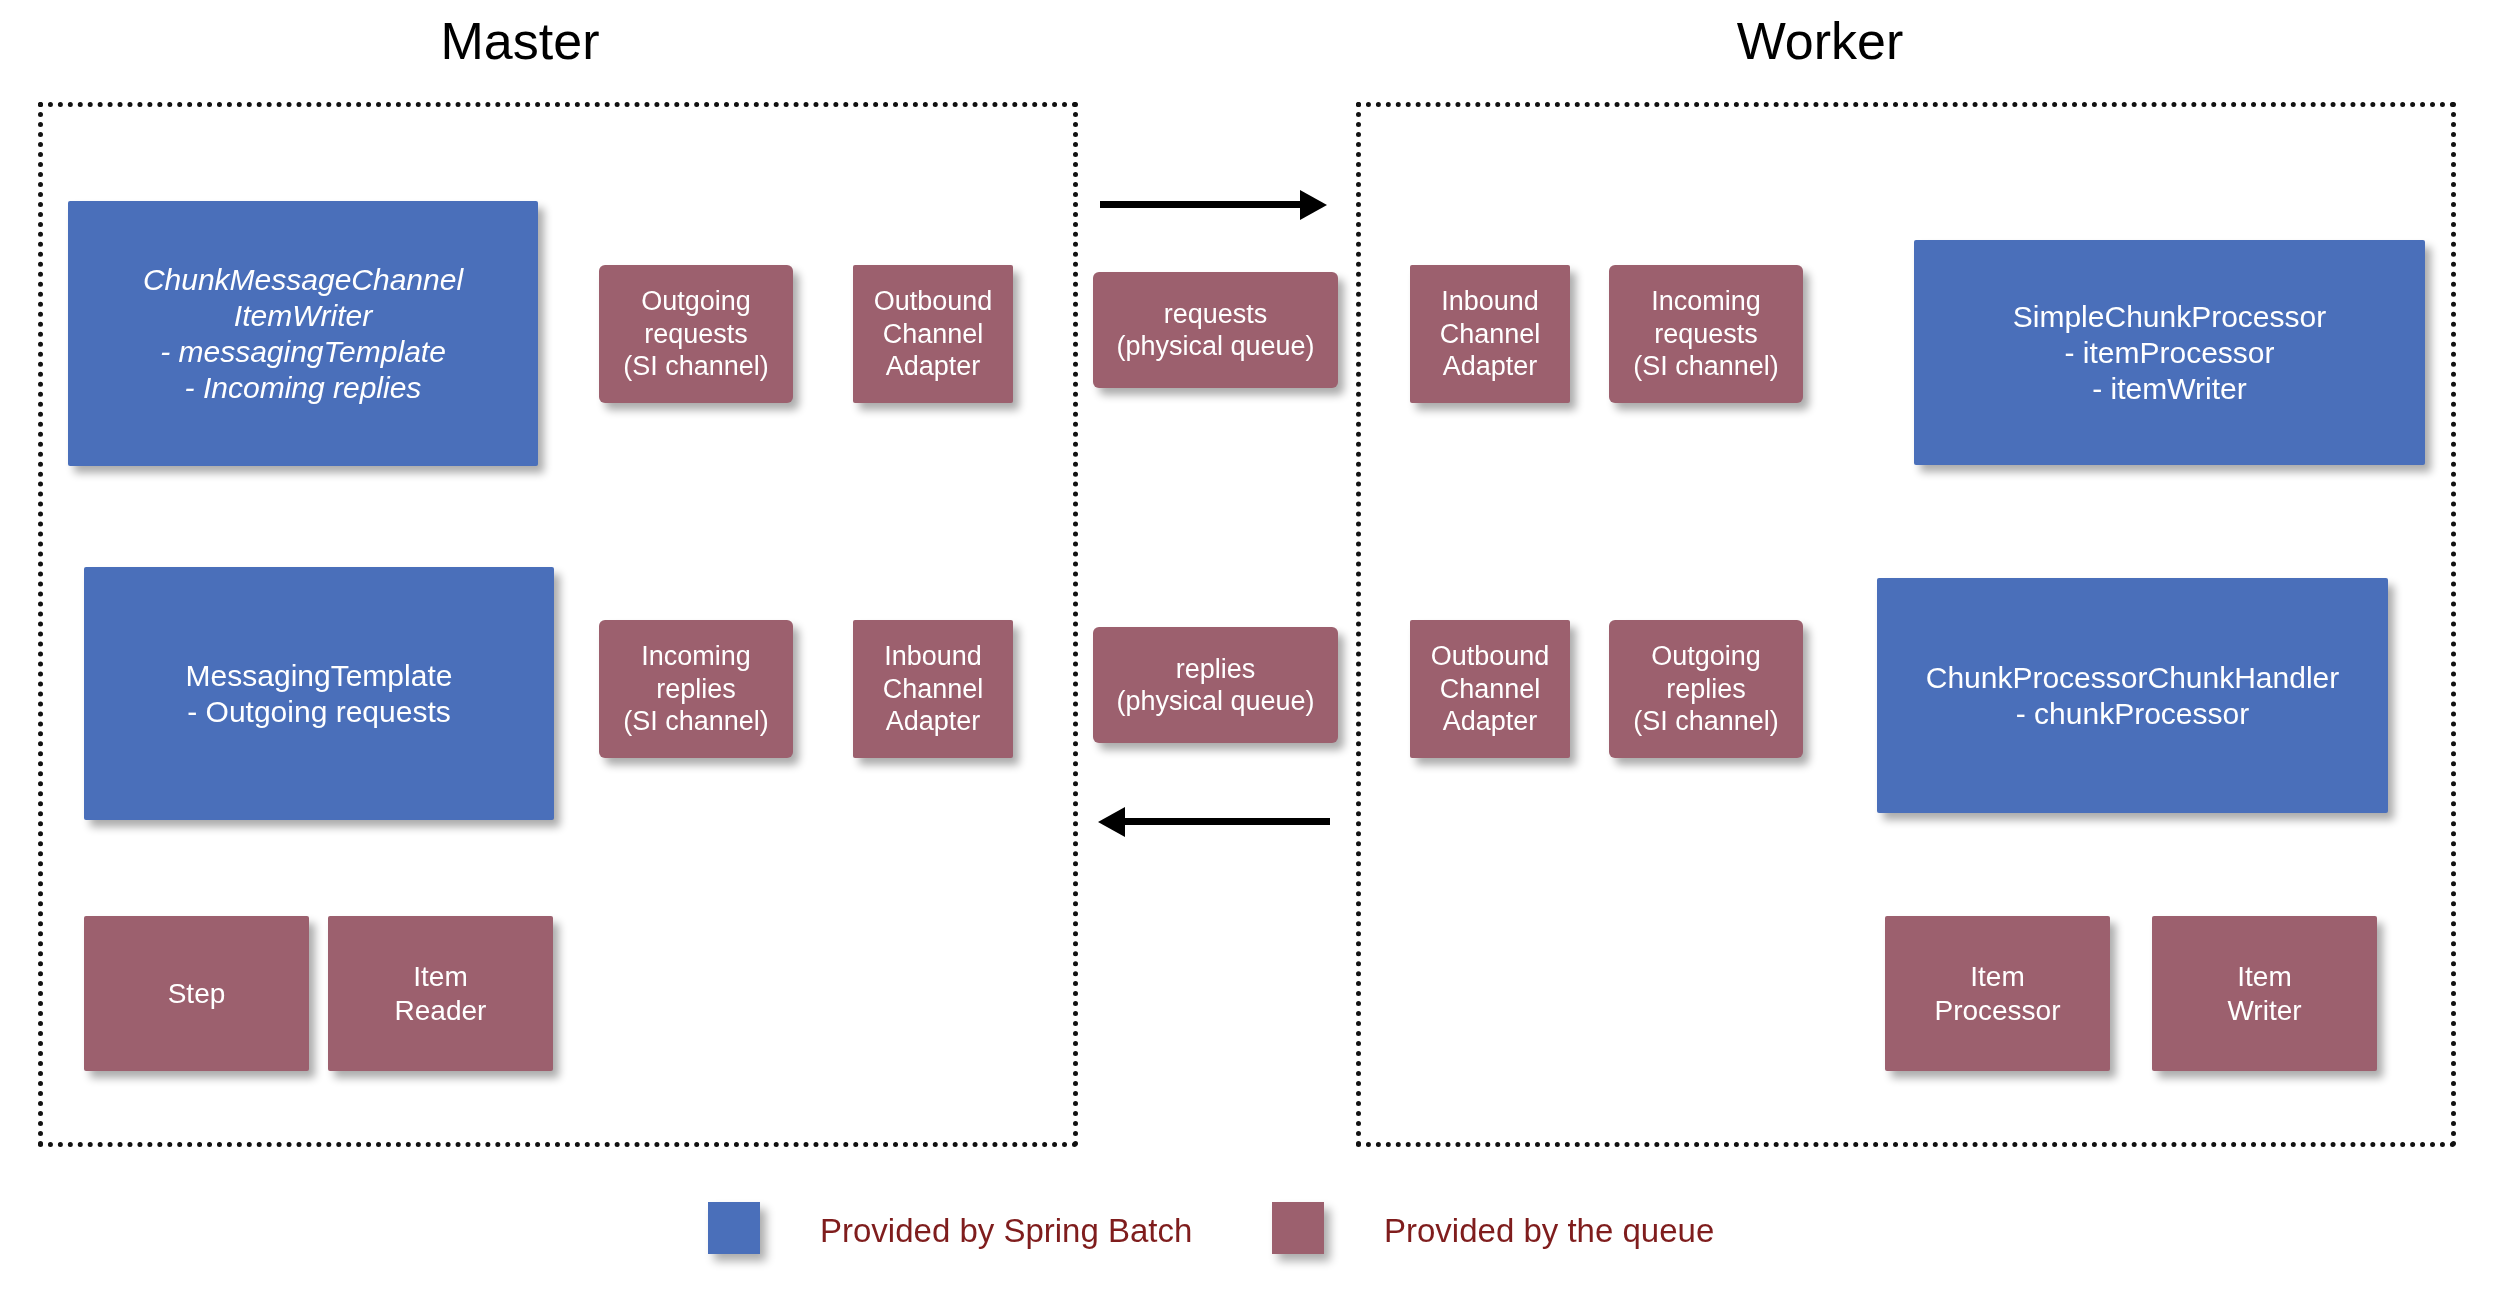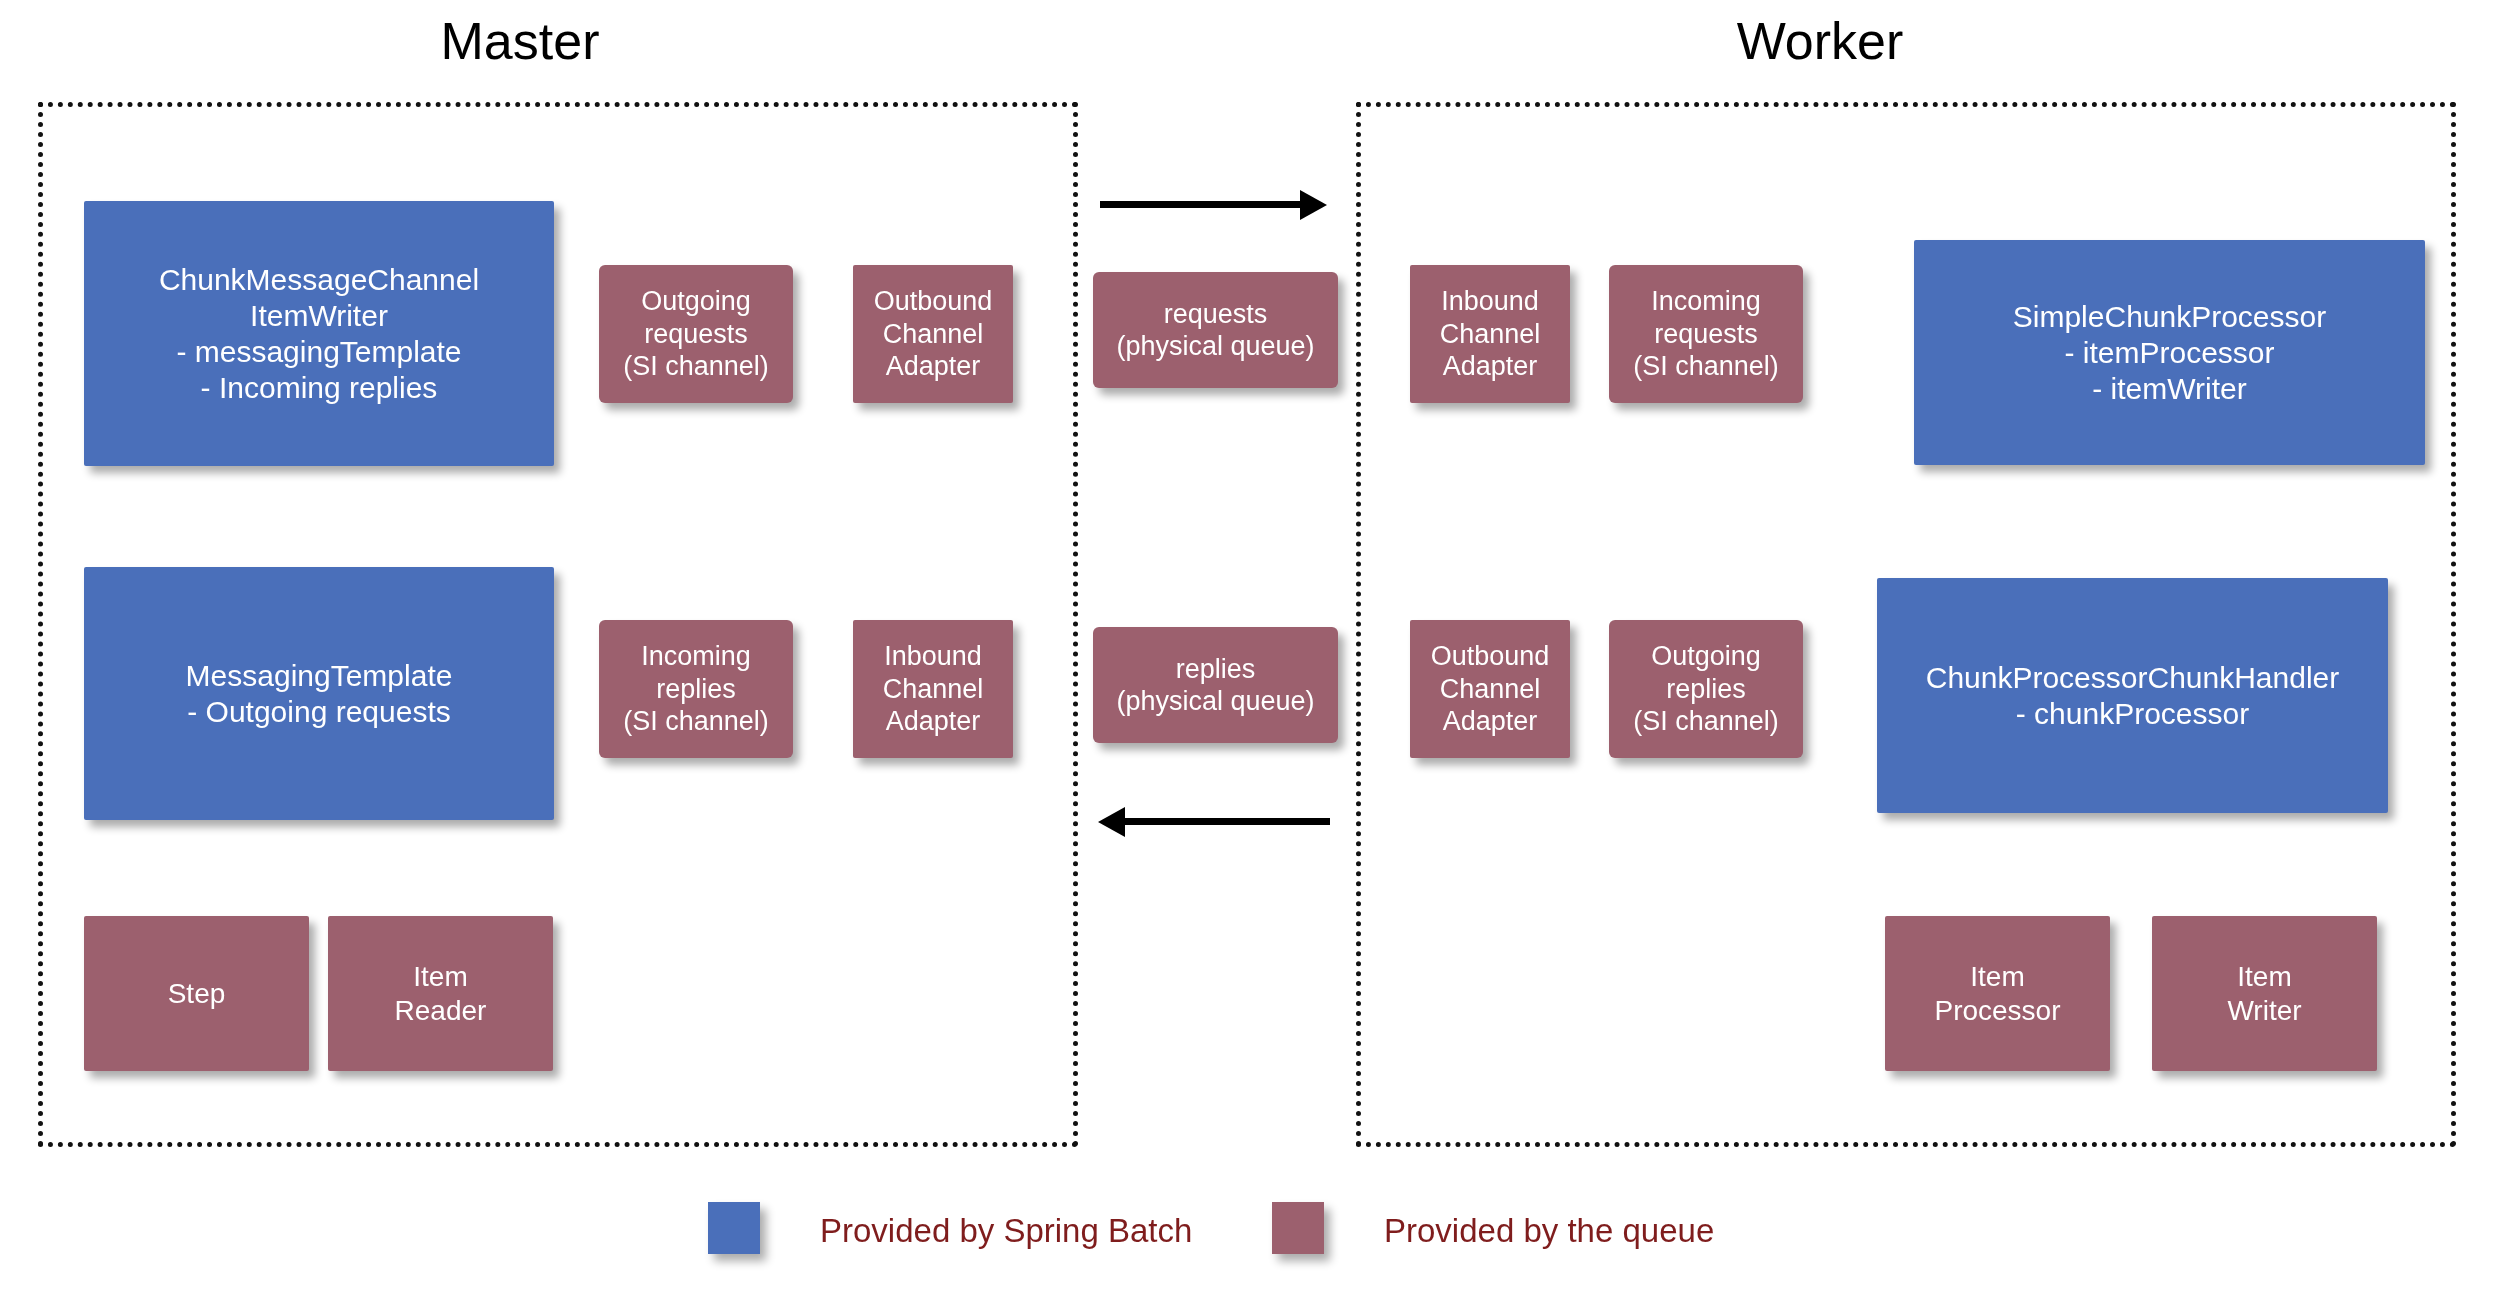--- a/index.html
+++ b/index.html
@@ -93,21 +93,21 @@
 <div id="canvas">
 
   <div class="panel-title" style="left:170px; top:15px; width:700px;">Master</div>
 
   <div class="panel-title" style="left:1470px; top:15px; width:700px;">Worker</div>
 
   <div class="panel" style="left:38px; top:102px; width:1040px; height:1045px;"></div>
 
   <div class="panel" style="left:1356px; top:102px; width:1100px; height:1045px;"></div>
 
-  <div class="node blue sq fs-lg" style="left:84px; top:201px; width:470px; height:265px;">ChunkMessageChannel
+  <div class="node blue sq fs-lg" style="left:68px; top:201px; width:470px; height:265px;font-style:italic;">ChunkMessageChannel
 ItemWriter
 - messagingTemplate
 - Incoming replies</div>
 
   <div class="node rose round fs-sm" style="left:599px; top:265px; width:194px; height:138px;">Outgoing
 requests
 (SI channel)</div>
 
   <div class="node rose sq fs-sm" style="left:853px; top:265px; width:160px; height:138px;">Outbound
 Channel

